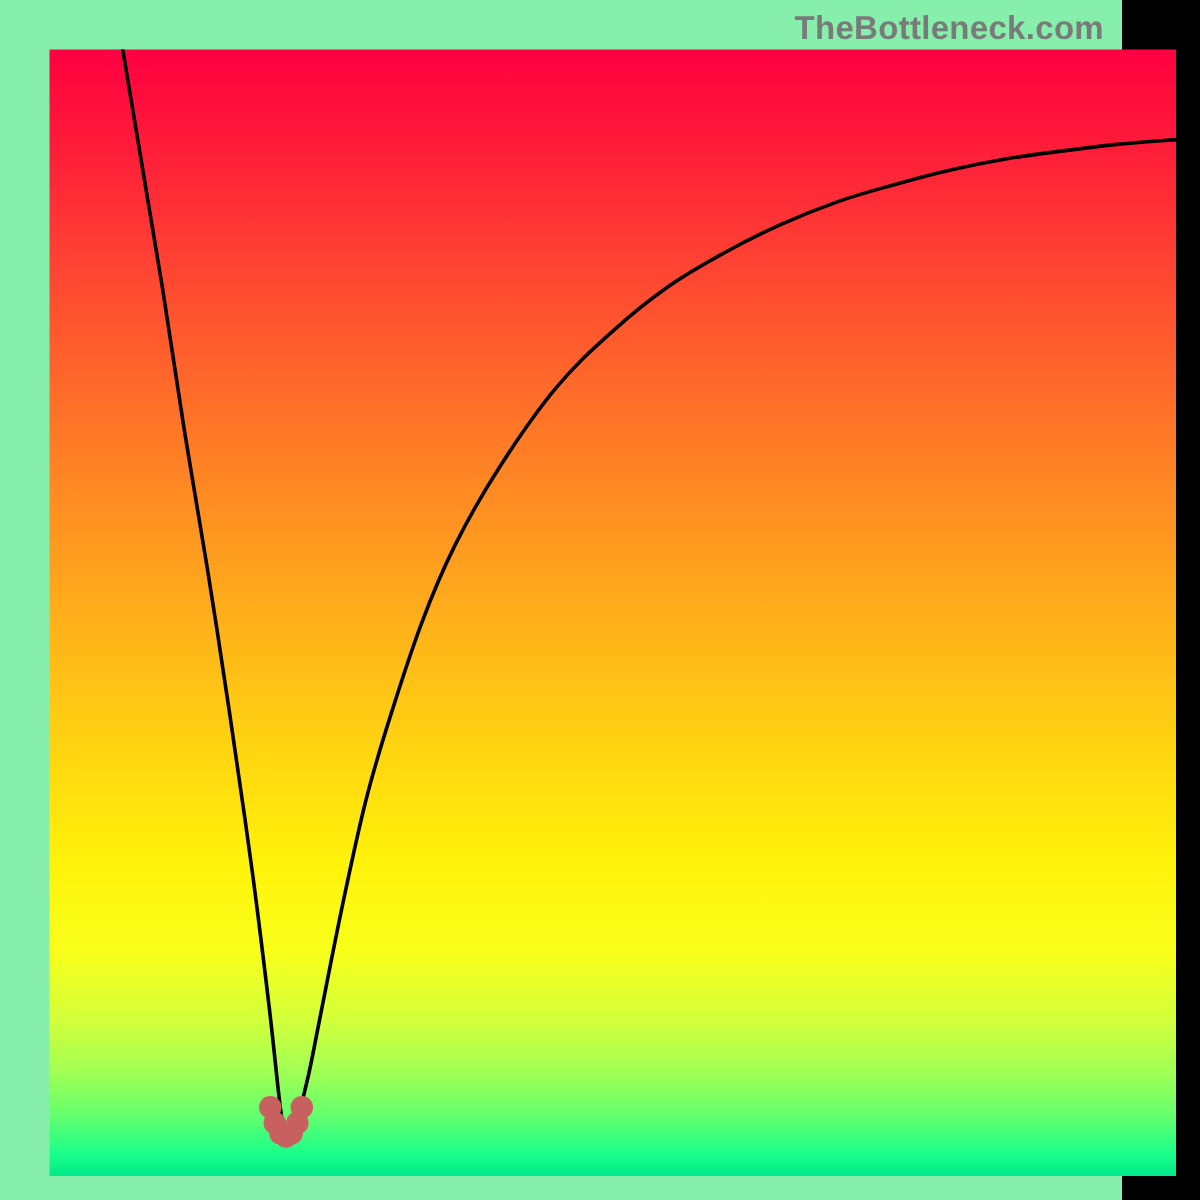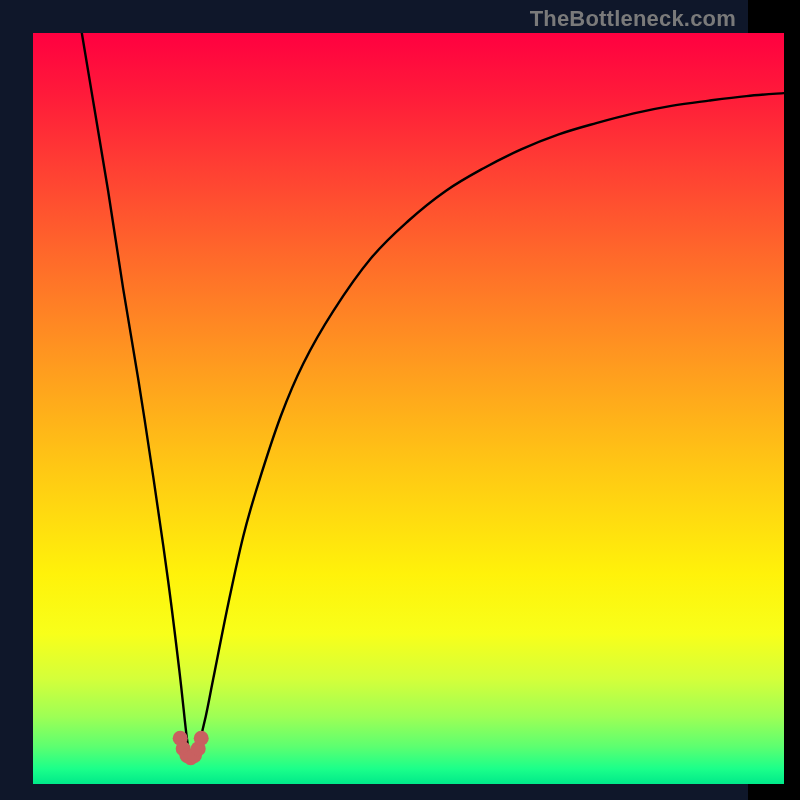--- a/index.html
+++ b/index.html
@@ -8,21 +8,21 @@
     width: 800px;
     height: 800px;
     background: #000;
     overflow: hidden;
   }
   .frame {
     position: absolute;
     left: 0; top: 0;
     width: 748px;
     height: 800px;
-    background: #0f172a;
+    background: #86efac;
   }
   .plot {
     position: absolute;
     left: 33px;
     top: 33px;
     width: 751px;
     height: 751px;
     
     background: linear-gradient(to bottom,
       #ff0040 0%,

